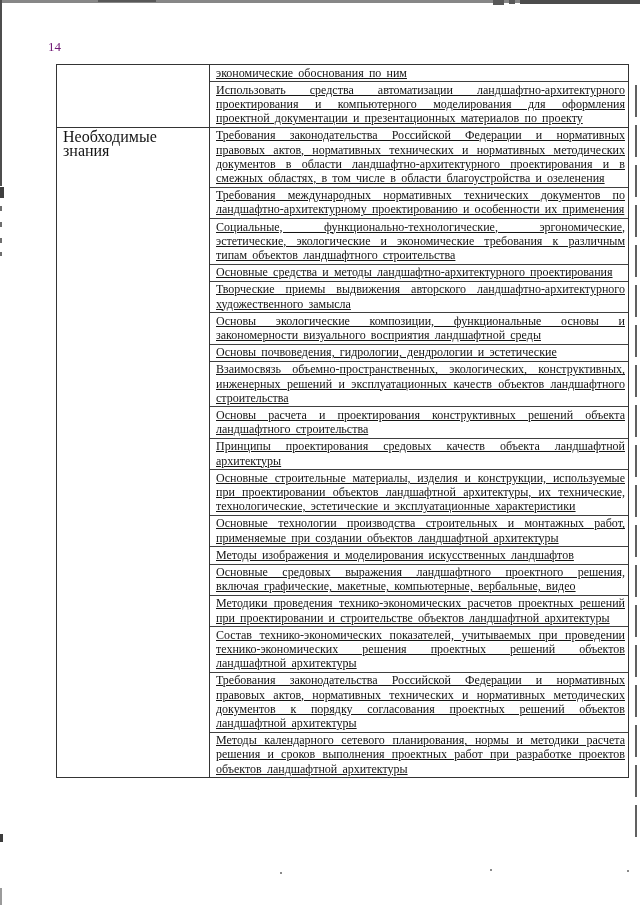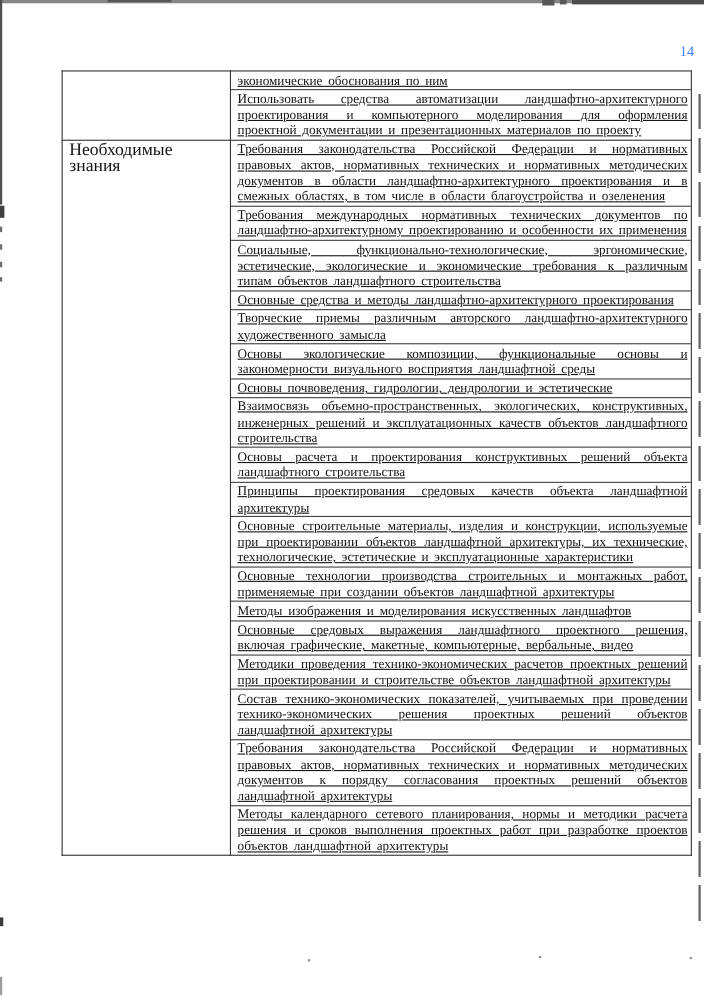--- a/index.html
+++ b/index.html
@@ -54,22 +54,22 @@
     width: 2px; height: 755px;
     background: repeating-linear-gradient(to bottom, #616161 0 32px, transparent 32px 40px);
   }
   .speck { position: absolute; width: 2px; height: 2px; background: #8a8a8a; }
   .sp-1 { left: 280px; top: 872px; }
   .sp-2 { left: 490px; top: 869px; }
   .sp-3 { left: 627px; top: 870px; }
 
   
   .page-number {
-    position: absolute; top: 39px; left: 72px; width: 559px;
-    text-align: right; font-size: 13px; color: #3b82f6;
+    position: absolute; top: 39px; left: 48px; width: 559px;
+    text-align: left; font-size: 13px; color: #701a75;
   }
 
   
   .doc-table {
     position: absolute; left: 56px; top: 64px;
     width: 560px;
     border-collapse: collapse;
     table-layout: fixed;
   }
   .doc-table td {
@@ -131,21 +131,21 @@
             <div class="row">Использовать средства автоматизации ландшафтно-архитектурного проектирования и компьютерного моделирования для оформления проектной документации и презентационных материалов по проекту</div>
           </td>
       </tr>
       <tr>
         <td class="label-cell">Необходимые знания</td>
         <td class="rows-cell">
             <div class="row">Требования законодательства Российской Федерации и нормативных правовых актов, нормативных технических и нормативных методических документов в области ландшафтно-архитектурного проектирования и в смежных областях, в том числе в области благоустройства и озеленения</div>
             <div class="row">Требования международных нормативных технических документов по ландшафтно-архитектурному проектированию и особенности их применения</div>
             <div class="row">Социальные, функционально-технологические, эргономические, эстетические, экологические и экономические требования к различным типам объектов ландшафтного строительства</div>
             <div class="row">Основные средства и методы ландшафтно-архитектурного проектирования</div>
-            <div class="row">Творческие приемы различным авторского ландшафтно-архитектурного художественного замысла</div>
+            <div class="row">Творческие приемы выдвижения авторского ландшафтно-архитектурного художественного замысла</div>
             <div class="row">Основы экологические композиции, функциональные основы и закономерности визуального восприятия ландшафтной среды</div>
             <div class="row">Основы почвоведения, гидрологии, дендрологии и эстетические</div>
             <div class="row">Взаимосвязь объемно-пространственных, экологических, конструктивных, инженерных решений и эксплуатационных качеств объектов ландшафтного строительства</div>
             <div class="row">Основы расчета и проектирования конструктивных решений объекта ландшафтного строительства</div>
             <div class="row">Принципы проектирования средовых качеств объекта ландшафтной архитектуры</div>
             <div class="row">Основные строительные материалы, изделия и конструкции, используемые при проектировании объектов ландшафтной архитектуры, их технические, технологические, эстетические и эксплуатационные характеристики</div>
             <div class="row">Основные технологии производства строительных и монтажных работ, применяемые при создании объектов ландшафтной архитектуры</div>
             <div class="row">Методы изображения и моделирования искусственных ландшафтов</div>
             <div class="row">Основные средовых выражения ландшафтного проектного решения, включая графические, макетные, компьютерные, вербальные, видео</div>
             <div class="row">Методики проведения технико-экономических расчетов проектных решений при проектировании и строительстве объектов ландшафтной архитектуры</div>

